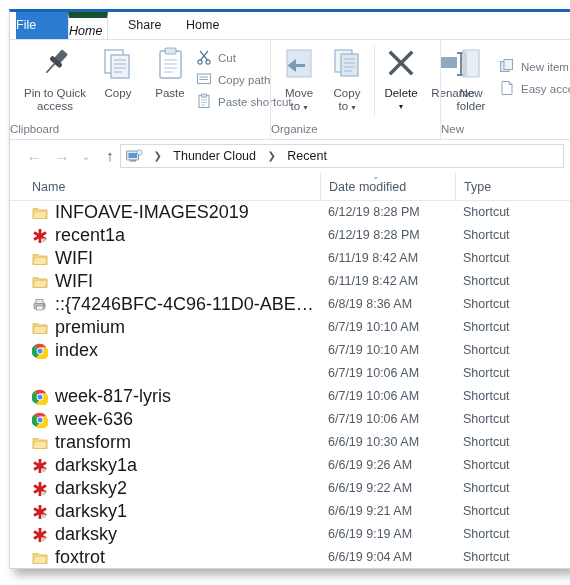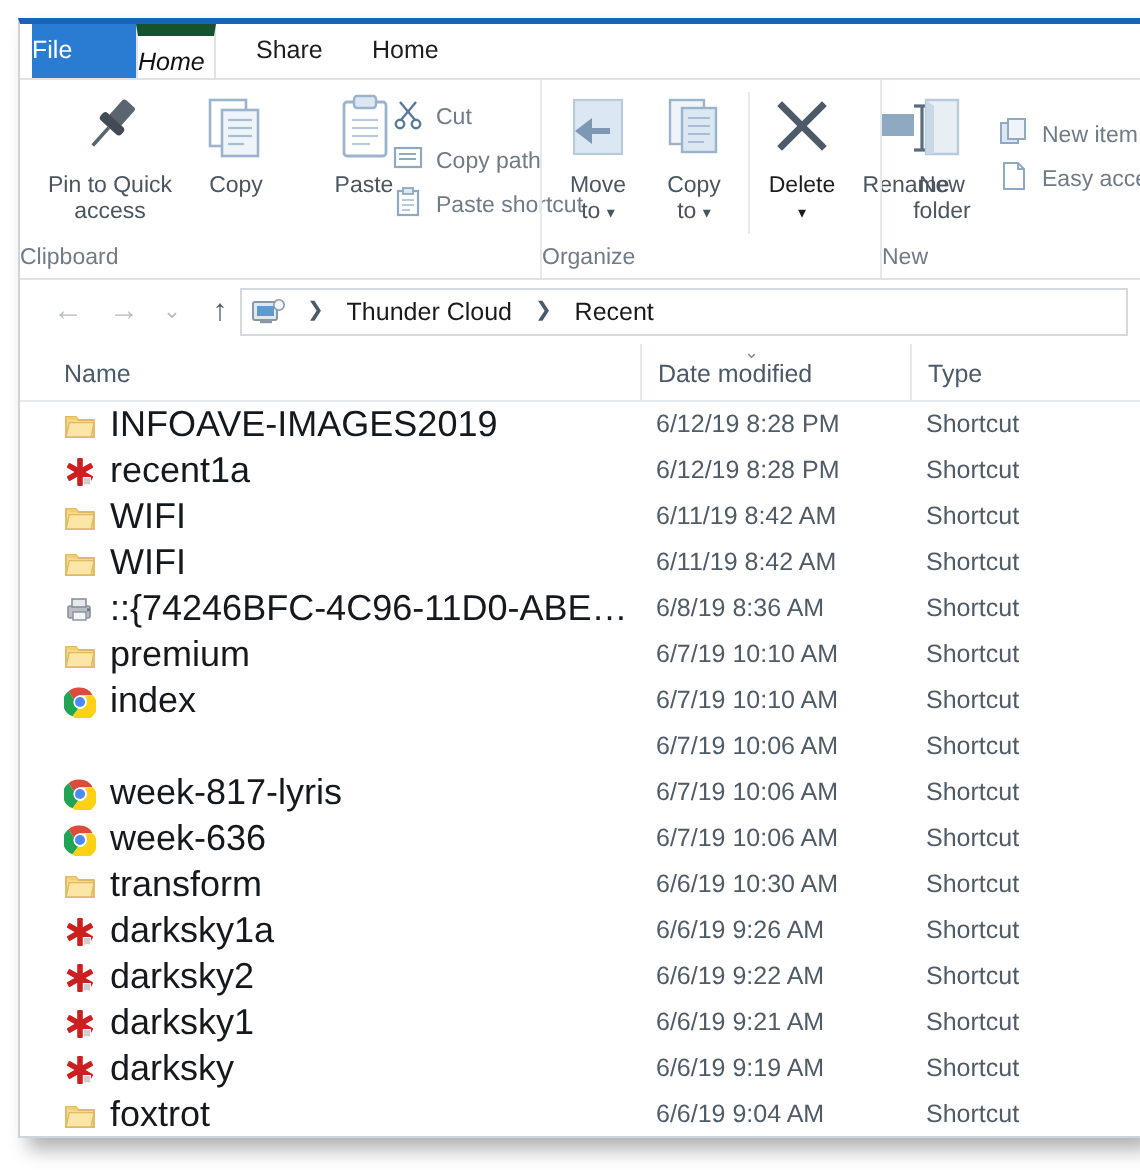--- a/index.html
+++ b/index.html
@@ -293,21 +293,21 @@
               <line x1="16" y1="16" x2="28" y2="16"></line>
               <line x1="16" y1="20" x2="28" y2="20"></line>
               <line x1="16" y1="24" x2="28" y2="24"></line>
               <line x1="16" y1="28" x2="24" y2="28"></line>
             </g>
           </svg>
         </span>
         <span class="lbl">Copy</span>
       </div>
 
-      <div class="bigbtn" style="left:148px; width:48px;">
+      <div class="bigbtn" style="left:136px; width:48px;">
         <span class="ico">
           <svg width="40" height="40" viewBox="0 0 40 40">
             <rect x="10" y="7" width="21" height="27" rx="1.5" fill="#ffffff" stroke="#9bb4cc" stroke-width="1.4"></rect>
             <rect x="15" y="4" width="11" height="6" rx="1.5" fill="#dbe7f2" stroke="#9bb4cc" stroke-width="1.2"></rect>
             <g stroke="#b7c9da" stroke-width="1.1">
               <line x1="14" y1="16" x2="27" y2="16"></line>
               <line x1="14" y1="20" x2="27" y2="20"></line>
               <line x1="14" y1="24" x2="27" y2="24"></line>
               <line x1="14" y1="28" x2="23" y2="28"></line>
             </g>

